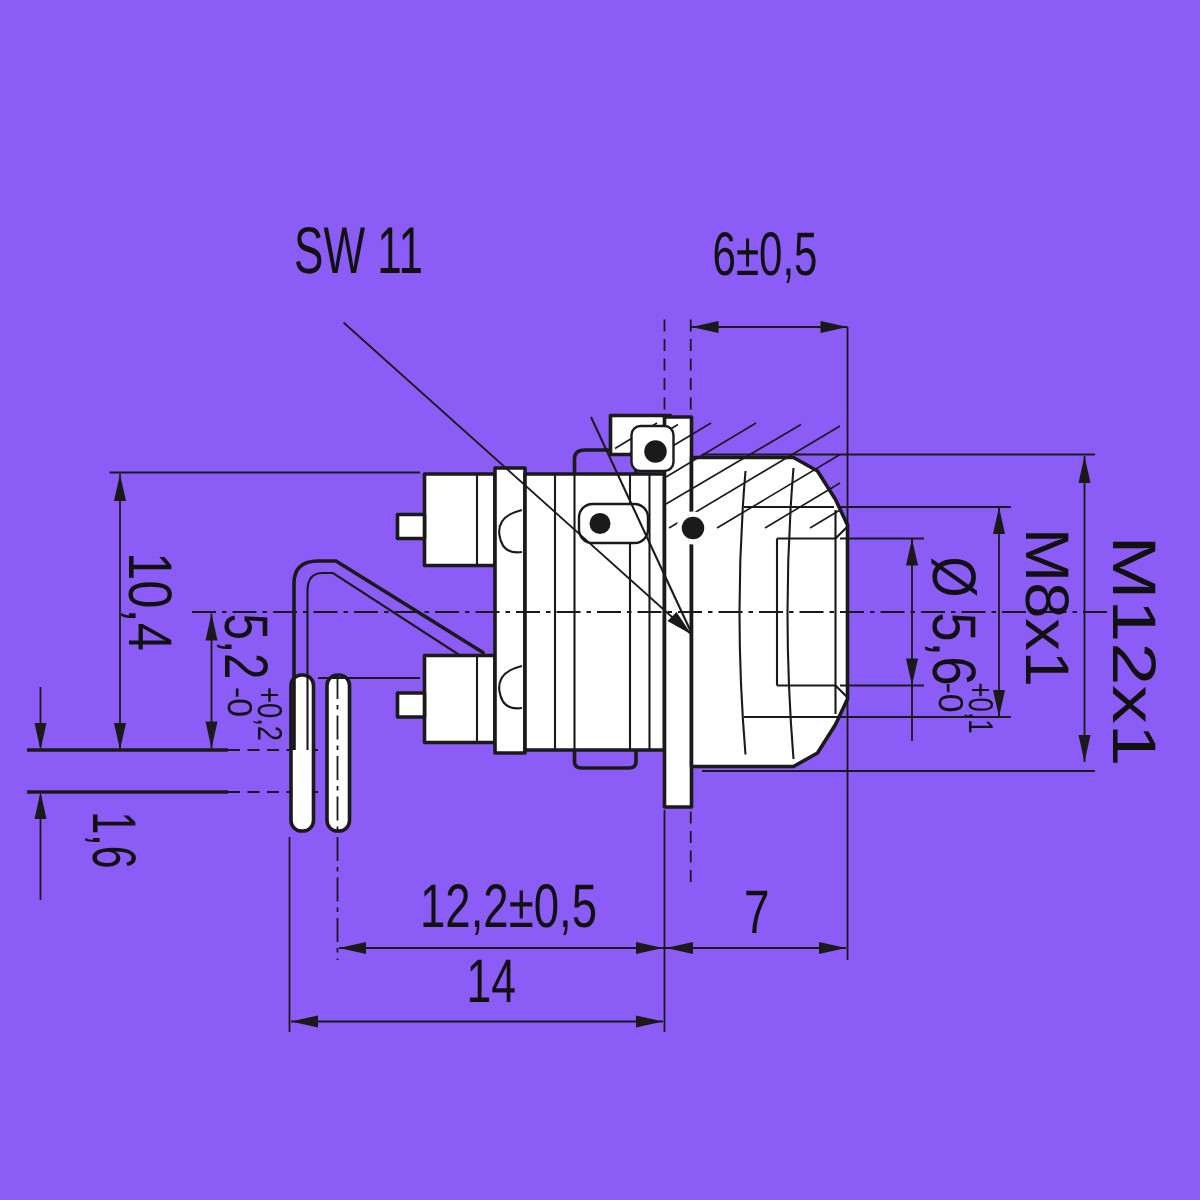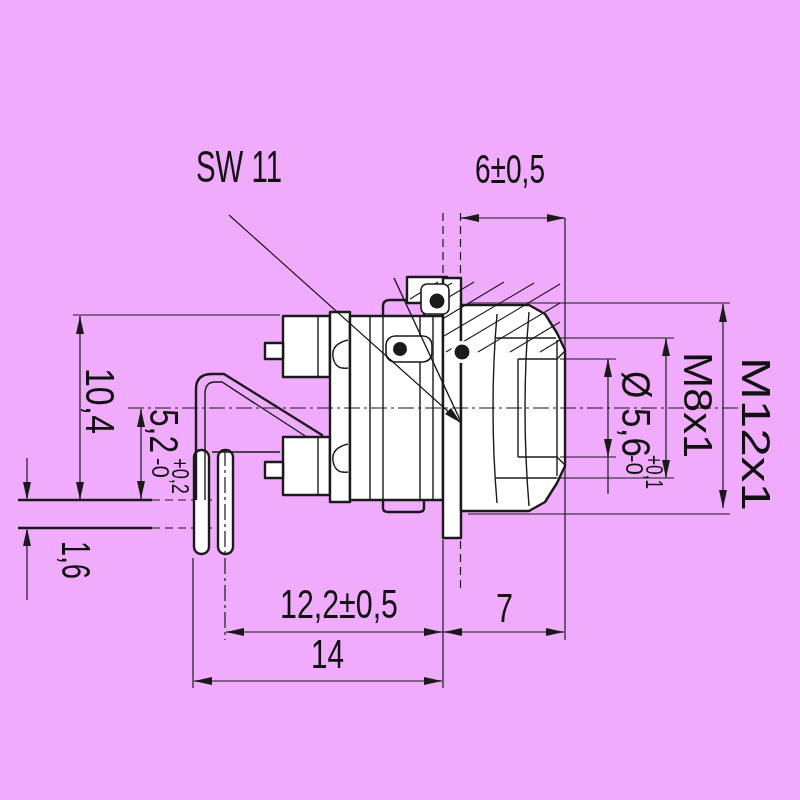--- a/index.html
+++ b/index.html
@@ -1,16 +1,16 @@
 <!DOCTYPE html>
 <html><head>
 <meta charset="utf-8">
 <style>
   html,body{margin:0;padding:0;background:#fff;}
-  .stage{width:800px;height:800px;background:#f0abfc;position:relative;font-family:"Liberation Sans",sans-serif;}
+  .stage{width:800px;height:800px;background:#8b5cf6;position:relative;font-family:"Liberation Sans",sans-serif;}
   svg{display:block;}
   .outline{fill:none;stroke:#1a1a1a;stroke-width:2.4;stroke-linejoin:round;}
   .outline-f{fill:#ffffff;stroke:#1a1a1a;stroke-width:2.4;stroke-linejoin:round;}
   .thin{fill:none;stroke:#1a1a1a;stroke-width:1.4;}
   .hatch{stroke:#1a1a1a;stroke-width:1.1;}
   .dim{fill:none;stroke:#1a1a1a;stroke-width:1.2;}
   .ctr{fill:none;stroke:#1a1a1a;stroke-width:1.2;stroke-dasharray:16 4 3 4;}
   .dsh{fill:none;stroke:#1a1a1a;stroke-width:1.2;stroke-dasharray:8 5;}
   .ah{fill:#1a1a1a;stroke:none;}
   text{fill:#111;font-family:"Liberation Sans",sans-serif;}

